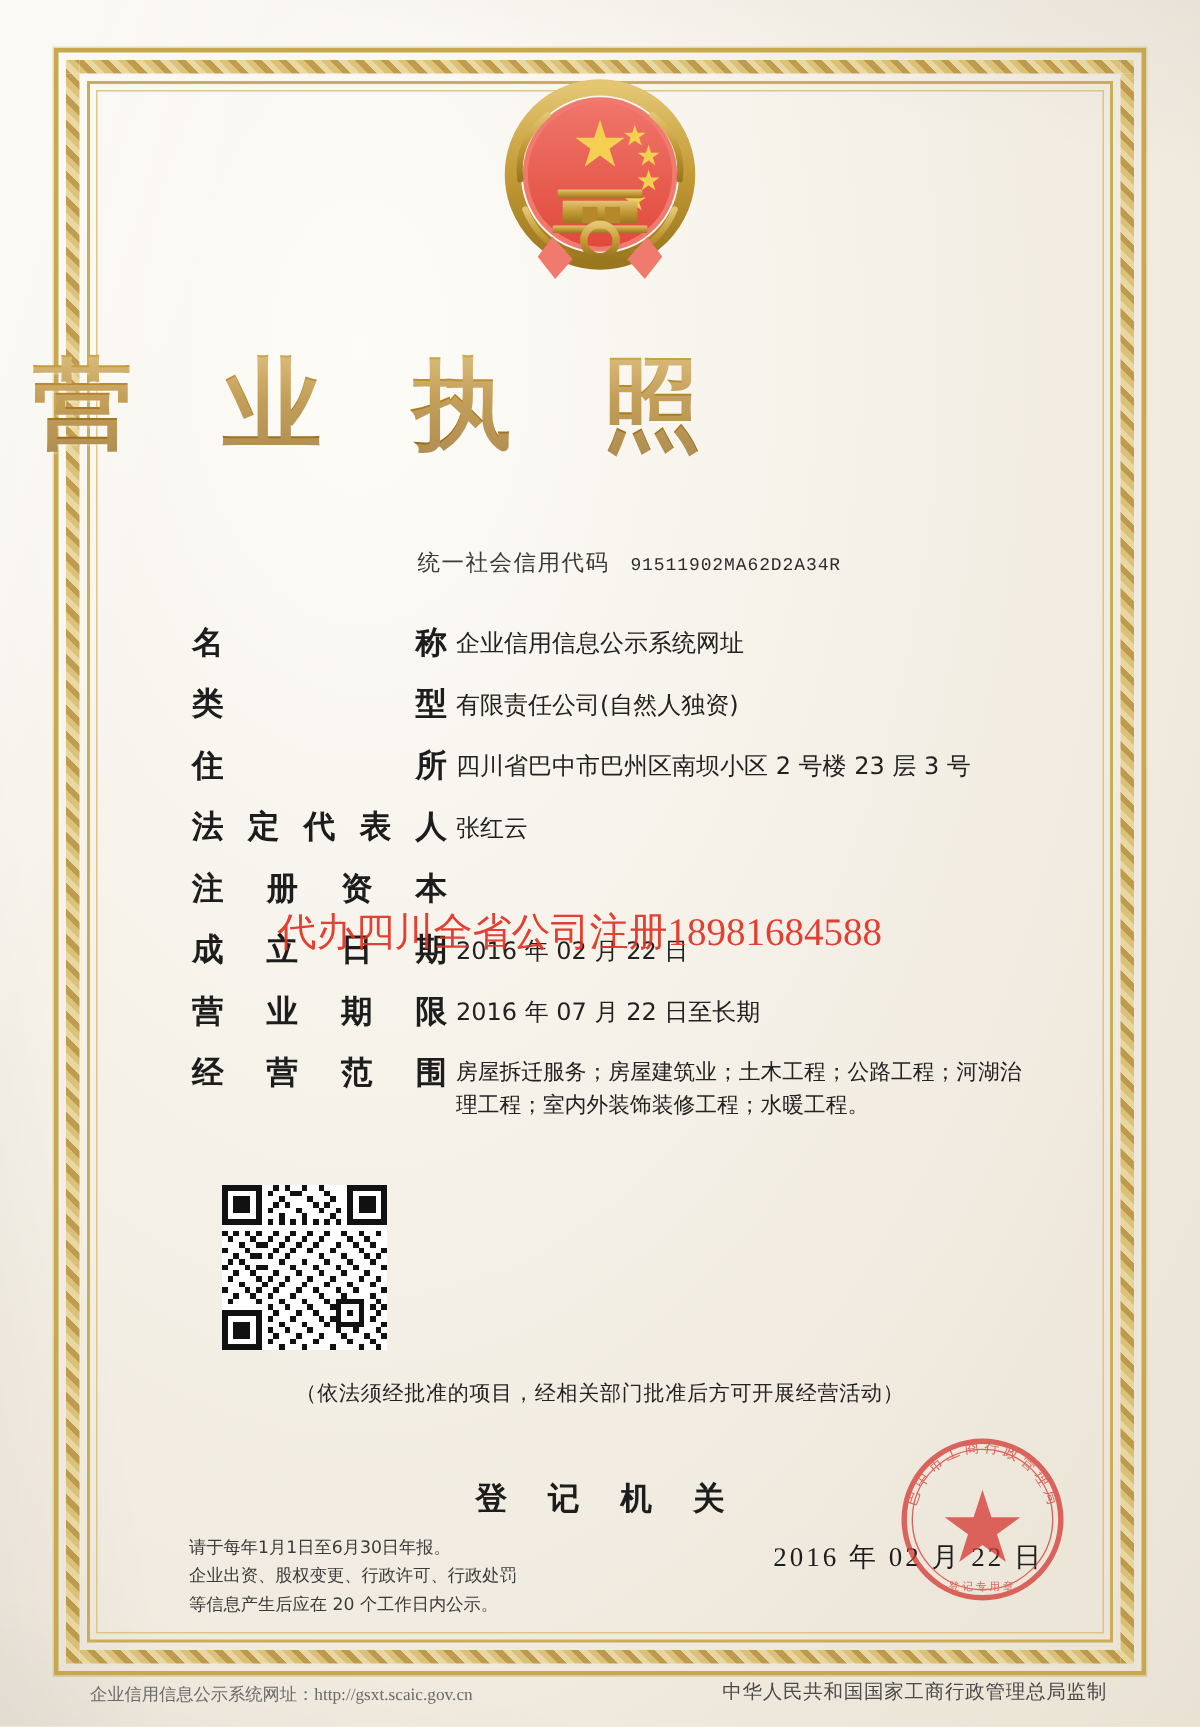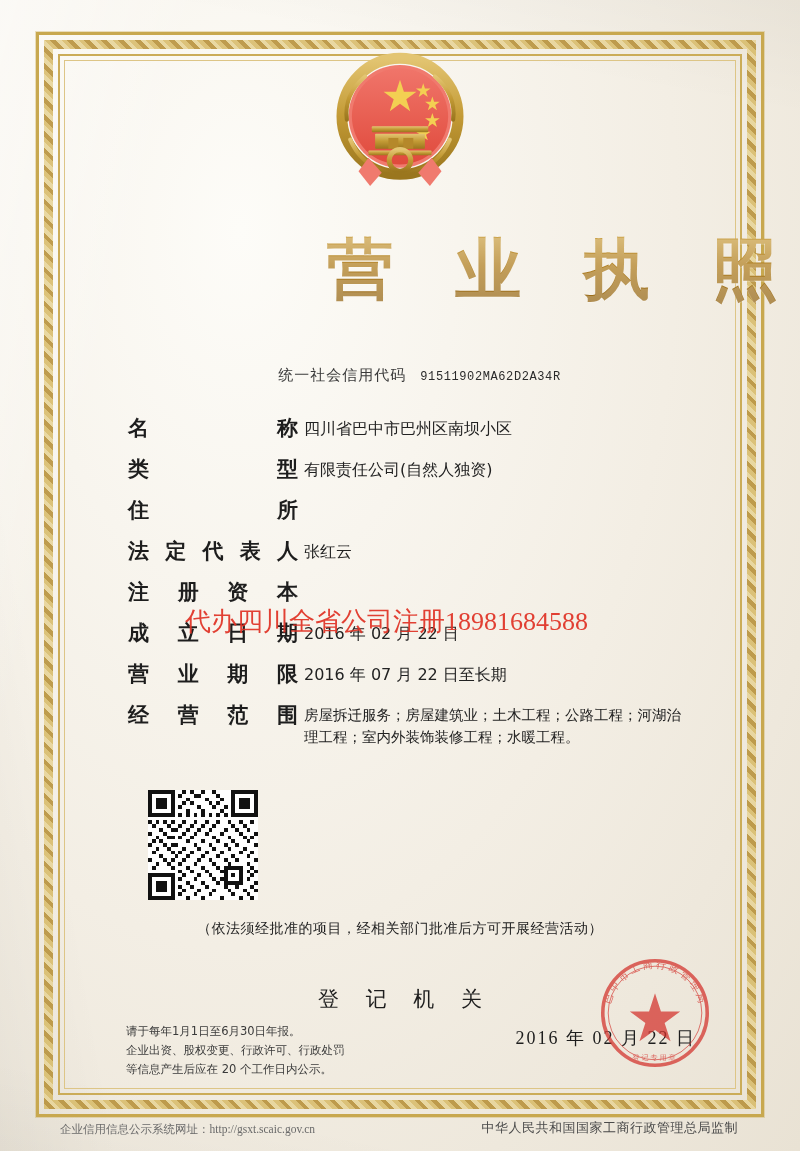--- a/index.html
+++ b/index.html
@@ -73,22 +73,22 @@
   .emblem {
     position: relative;
     width: 166px;
     height: 166px;
   }
 
   
   .title {
     position: absolute;
     left: 0; right: 0; top: 225px;
-    text-align: right;
-    font-family: Liberation Sans, sans-serif;
+    text-align: left;
+    font-family: Liberation Serif, serif;
     font-size: 66px;
     font-weight: bold;
     letter-spacing: 22px;
     text-indent: 22px;
     color: #b88a2f;
     background: linear-gradient(180deg, #d8b35c 0%, #b07f22 45%, #8d6116 100%);
     -webkit-background-clip: text;
     background-clip: text;
     -webkit-text-fill-color: transparent;
     text-shadow: 0 1px 0 rgba(255,255,255,0.25);
@@ -200,21 +200,21 @@
   }
 
   
   .authority {
     position: absolute;
     top: 985px;
     left: 0; right: 0;
     text-align: center;
     font-family: "DejaVu Sans", sans-serif;
     font-size: 21px;
-    font-weight: normal;
+    font-weight: bold;
     letter-spacing: 10px;
     text-indent: 10px;
     color: #1d1d1d;
   }
   .issue-date {
     position: absolute;
     top: 1026px;
     right: 104px;
     font-family: "Liberation Serif", serif;
     font-size: 18px;
@@ -337,36 +337,37 @@
     <div class="code-value">91511902MA62D2A34R</div>
   </div>
 
   <div class="fields">
 
     <div class="field-row">
       <div class="field-label">
         <span>名</span>
         <span>称</span>
       </div>
-      <div class="field-value">四川省巴中市巴州区南坝小区</div>
+      <div class="field-value">企业信用信息公示系统网址</div>
     </div>
 
     <div class="field-row">
       <div class="field-label">
         <span>类</span>
         <span>型</span>
       </div>
       <div class="field-value">有限责任公司(自然人独资)</div>
     </div>
 
     <div class="field-row">
       <div class="field-label">
         <span>住</span>
         <span>所</span>
       </div>
+      <div class="field-value">四川省巴中市巴州区南坝小区 2 号楼 23 层 3 号</div>
     </div>
 
     <div class="field-row">
       <div class="field-label tight">
         <span>法</span>
         <span>定</span>
         <span>代</span>
         <span>表</span>
         <span>人</span>
       </div>

